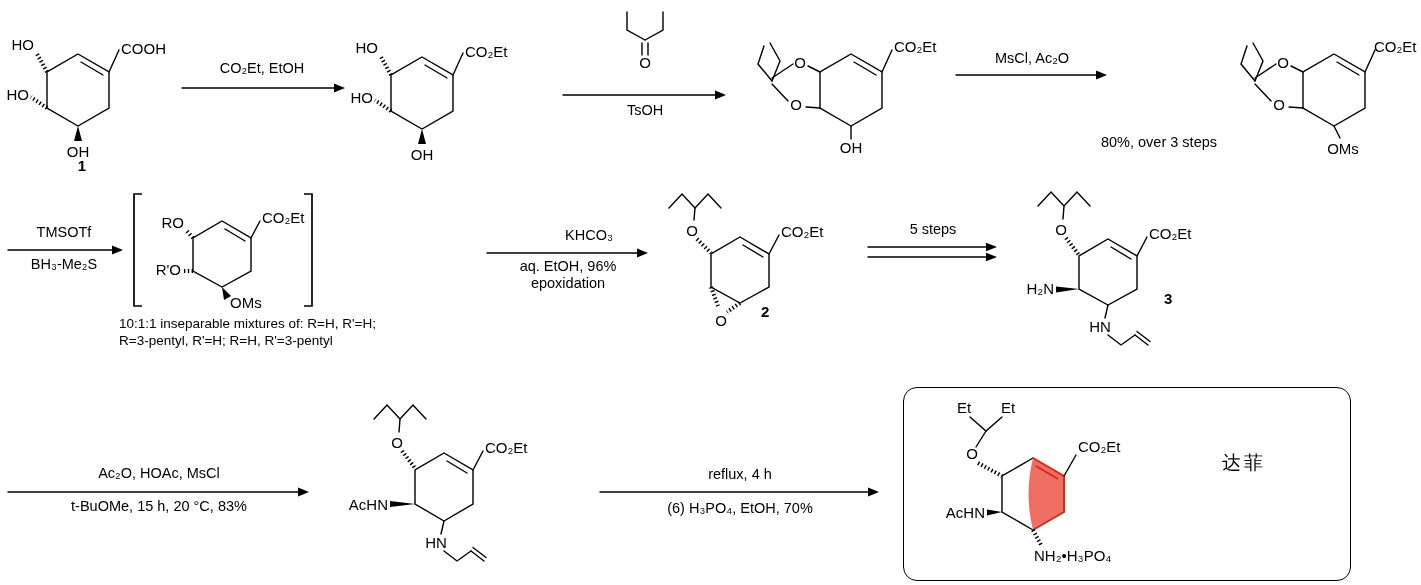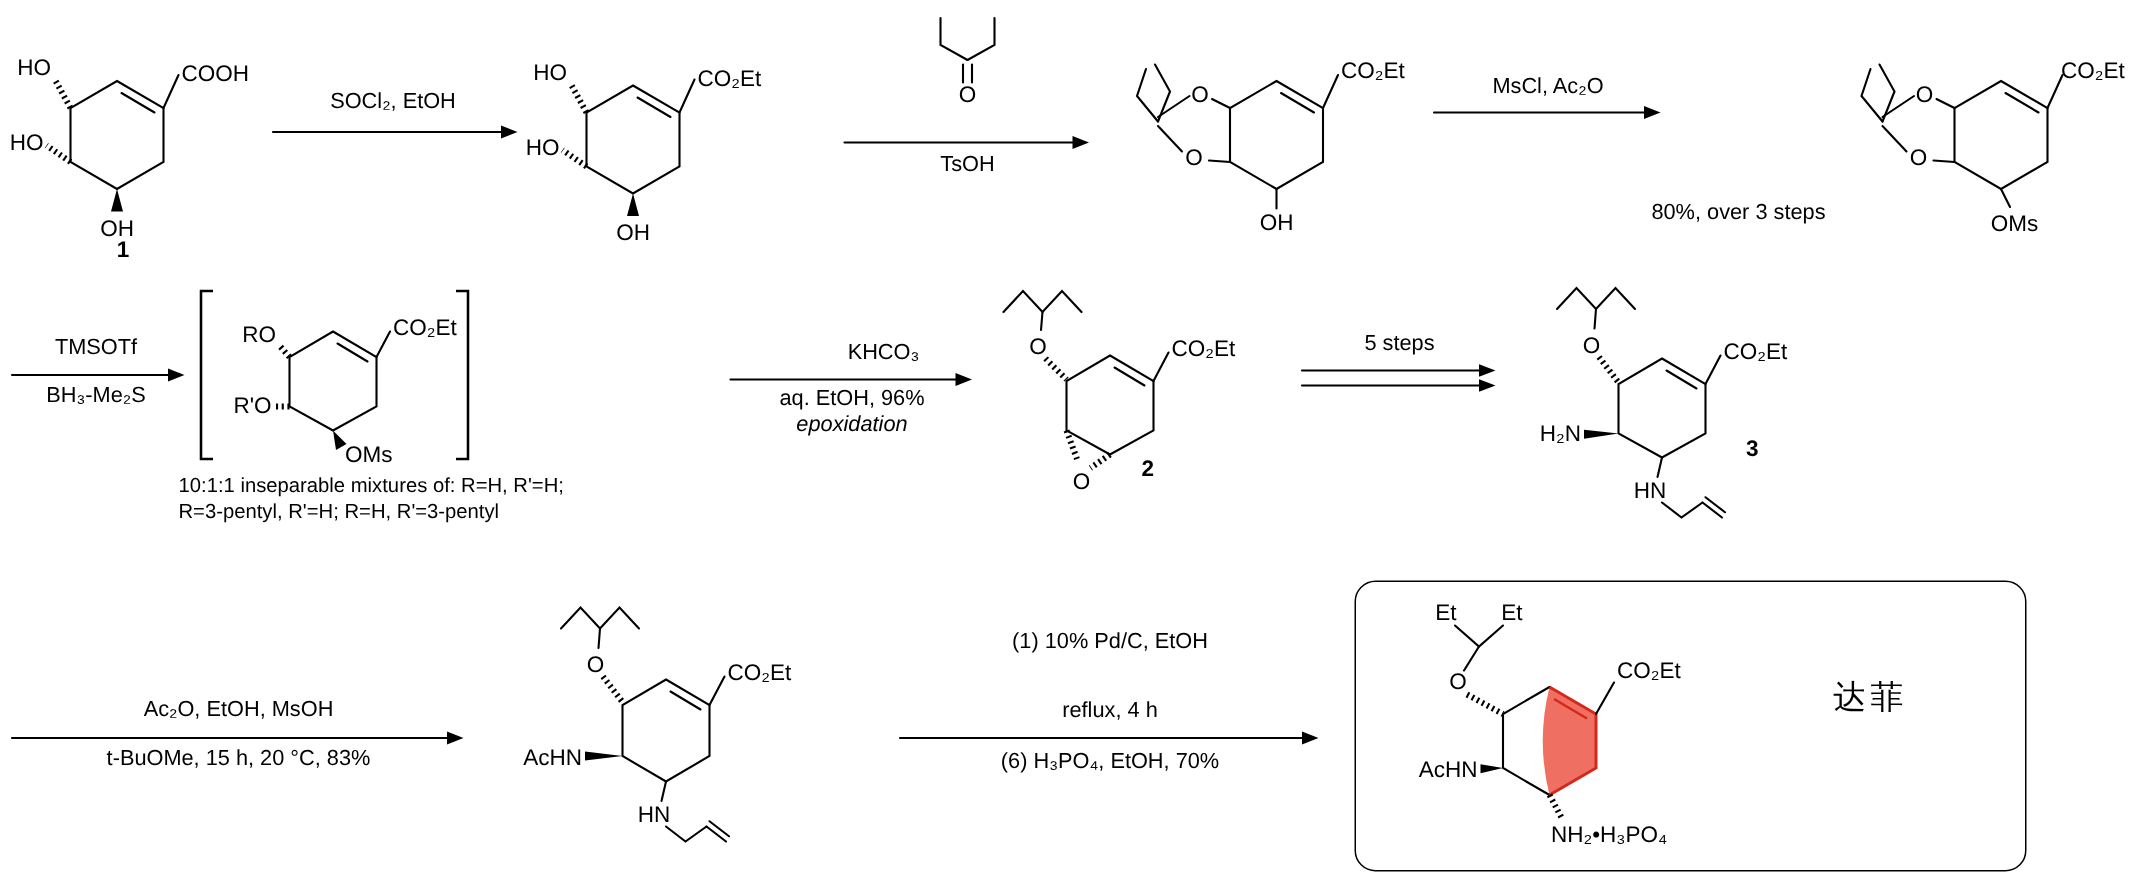--- a/index.html
+++ b/index.html
@@ -3,52 +3,52 @@
 <meta charset="utf-8">
 <style>
   *{margin:0;padding:0;box-sizing:border-box}
   body{background:#fff}
   .canvas{position:relative;width:1421px;height:585px;background:#fff;
           font-family:"Liberation Sans",sans-serif;color:#000;overflow:hidden}
   .abs{position:absolute}
   .rxt{position:absolute;font-size:14.5px;text-align:center;white-space:nowrap;line-height:17px}
   .note{position:absolute;font-size:13.5px;line-height:17px;white-space:nowrap}
   .note span{display:block}
-  .ital{font-style:italic}
+  .ital{}
   svg{overflow:visible}
   svg text{font-family:"Liberation Sans",sans-serif;font-size:15px;fill:#000}
   svg text.num{font-weight:bold}
   .bond{stroke:#000;stroke-width:1.4;fill:none;stroke-linecap:round}
   .brk{stroke:#000;stroke-width:1.7;fill:none}
   .hash{stroke:#000;stroke-width:4;stroke-dasharray:1.4 2.4;fill:none}
   .wedge{fill:#000;stroke:none}
   .ah{fill:#000;stroke:none}
   .final-box{position:absolute;border:1.5px solid #000;border-radius:14px;background:#fff}
-  .cn{position:absolute;font-size:22px;letter-spacing:3px;font-family:"Liberation Sans",sans-serif}
+  .cn{position:absolute;font-size:19px;letter-spacing:3px;font-family:"Liberation Sans",sans-serif}
 </style>
 </head>
 <body>
 
 <div class="canvas">
 
   <svg class="abs" style="left:8px;top:12px" width="162" height="162">
     <path class="bond" d="M70,42 L101,60 L101,96 L70,114 L39,96 L39,60 Z"></path>
     <path class="bond" d="M73,50 L95,63"></path>
     <path class="bond" d="M101,60 L111,38"></path>
     <path class="hash" d="M39,60 L28,40"></path>
     <path class="hash" d="M39,96 L23,85"></path>
     <polygon class="wedge" points="70,114 66,129 74,129"></polygon>
     <text x="113" y="42">COOH</text>
     <text x="26" y="38" text-anchor="end">HO</text>
     <text x="21" y="88" text-anchor="end">HO</text>
     <text x="70" y="145" text-anchor="middle">OH</text>
     <text x="74" y="159" text-anchor="middle" class="num">1</text>
   </svg>
 
-  <div class="rxt" style="left:180px;top:60px;width:164px">SOCl₂, EtOH</div>
+  <div class="rxt" style="left:180px;top:60px;width:164px">CO₂Et, EtOH</div>
   <svg class="abs" style="left:182px;top:80px" width="164" height="16">
     <path class="bond" d="M0,8 L153,8"></path>
       <polygon class="ah" points="152,3.6 163,8 152,12.4"></polygon>
   </svg>
 
   <svg class="abs" style="left:352px;top:15px" width="168" height="152">
     <path class="bond" d="M70,42 L101,60 L101,96 L70,114 L39,96 L39,60 Z"></path>
     <path class="bond" d="M73,50 L95,63"></path>
     <path class="bond" d="M101,60 L111,38"></path>
     <path class="hash" d="M39,60 L28,40"></path>
@@ -184,21 +184,21 @@
     <polygon class="wedge" points="71,105 48,102.5 48,108.5"></polygon>
     <text x="46" y="110" text-anchor="end">H₂N</text>
     <path class="bond" d="M100,121 L97,134"></path>
     <text x="92" y="148" text-anchor="middle">HN</text>
     <path class="bond" d="M100,151 L113,161 L127,151"></path>
     <path class="bond" d="M127,151 L140,161"></path>
     <path class="bond" d="M129,147.5 L142,157.5"></path>
     <text x="156" y="120" class="num">3</text>
   </svg>
 
-  <div class="rxt" style="left:8px;top:465px;width:302px">Ac₂O, EtOH, MsOH</div>
+  <div class="rxt" style="left:8px;top:465px;width:302px">Ac₂O, HOAc, MsCl</div>
   <svg class="abs" style="left:8px;top:484px" width="304" height="16">
     <path class="bond" d="M0,8 L291,8"></path>
       <polygon class="ah" points="290,3.6 301,8 290,12.4"></polygon>
   </svg>
   <div class="rxt" style="left:8px;top:498px;width:302px">t-BuOMe, 15 h, 20 °C, 83%</div>
 
   <svg class="abs" style="left:332px;top:393px" width="242" height="192">
     <path class="bond" d="M42,26 L55,12 L68,26 L81,12 L94,26"></path>
     <path class="bond" d="M68,26 L67,39"></path>
     <text x="65" y="55" text-anchor="middle">O</text>
@@ -209,21 +209,20 @@
     <text x="153" y="60">CO₂Et</text>
     <polygon class="wedge" points="83,111 58,108 58,114"></polygon>
     <text x="56" y="117" text-anchor="end">AcHN</text>
     <path class="bond" d="M112,128 L109,141"></path>
     <text x="104" y="155" text-anchor="middle">HN</text>
     <path class="bond" d="M112,158 L125,168 L139,158"></path>
     <path class="bond" d="M139,158 L152,168"></path>
     <path class="bond" d="M141,154.5 L154,164.5"></path>
   </svg>
 
-  <div class="rxt" style="left:600px;top:420px;width:280px">(1) 10% Pd/C, EtOH</div>
   <div class="rxt" style="left:600px;top:466px;width:280px">reflux, 4 h</div>
   <svg class="abs" style="left:600px;top:484px" width="282" height="16">
     <path class="bond" d="M0,8 L269,8"></path>
       <polygon class="ah" points="268,3.6 279,8 268,12.4"></polygon>
   </svg>
   <div class="rxt" style="left:600px;top:500px;width:280px">(6) H₃PO₄, EtOH, 70%</div>
 
   <div class="final-box" style="left:903px;top:387px;width:448px;height:194px"></div>
 
   <svg class="abs" style="left:928px;top:395px" width="300" height="186">

